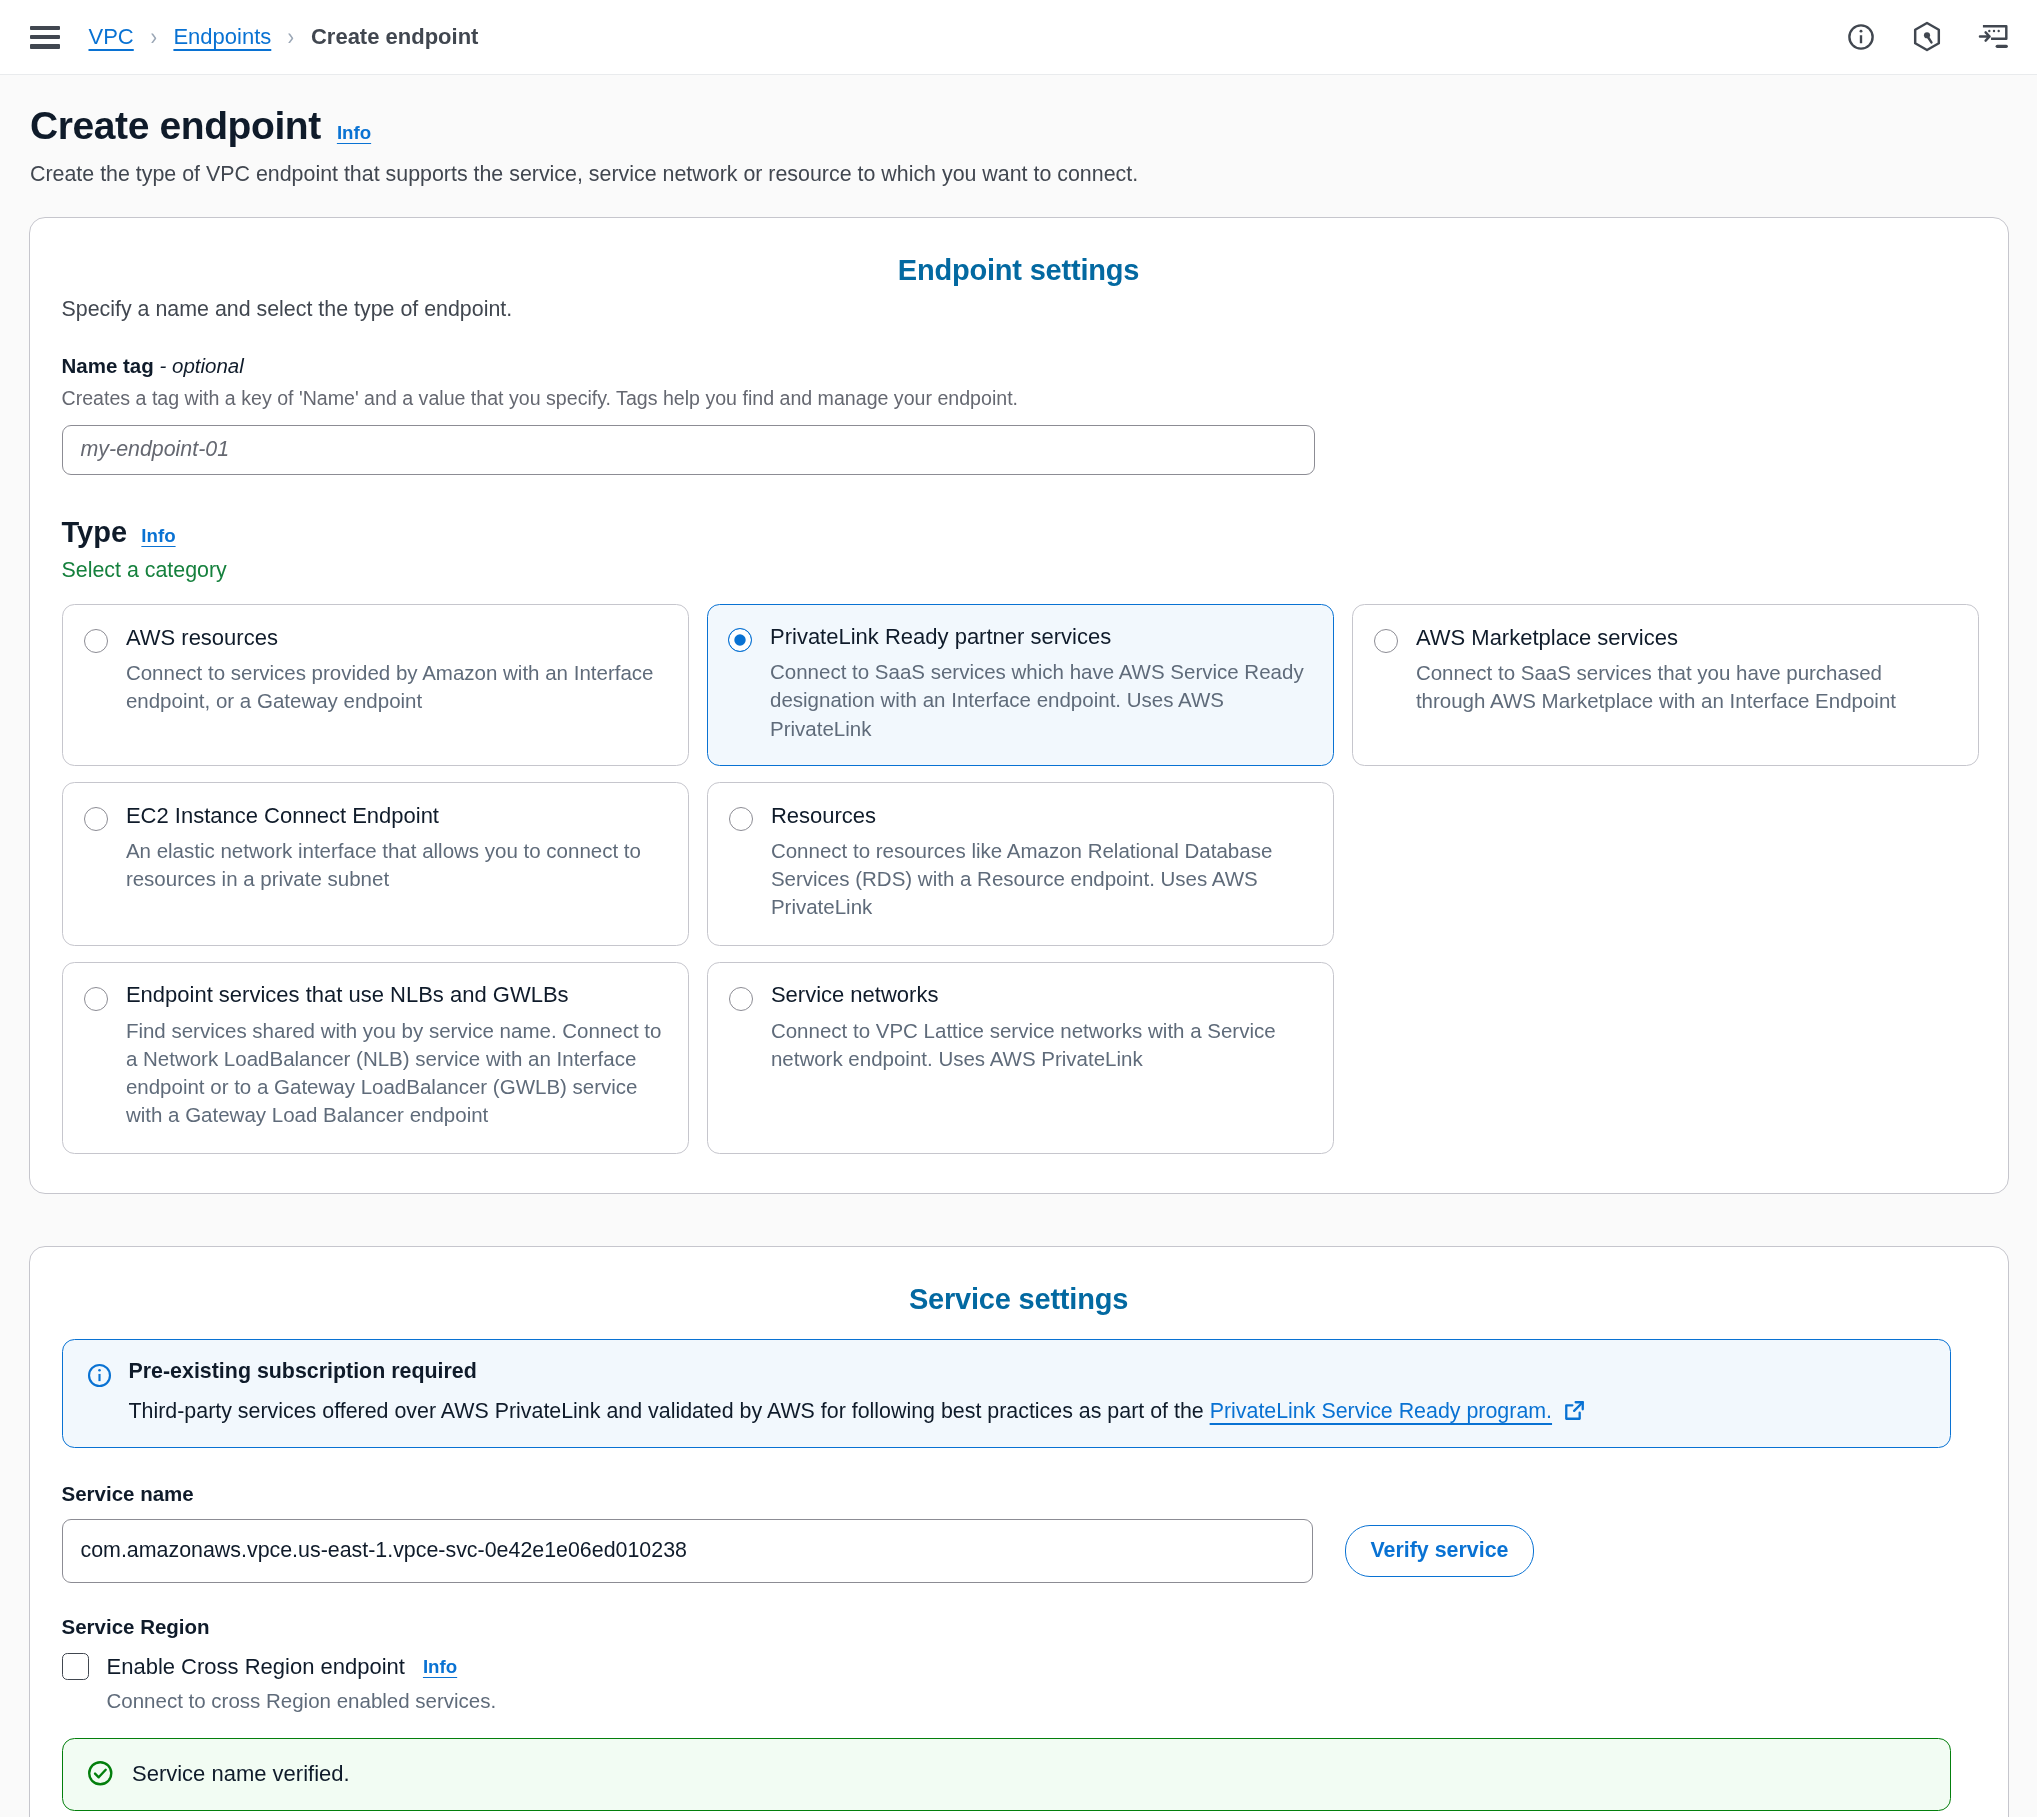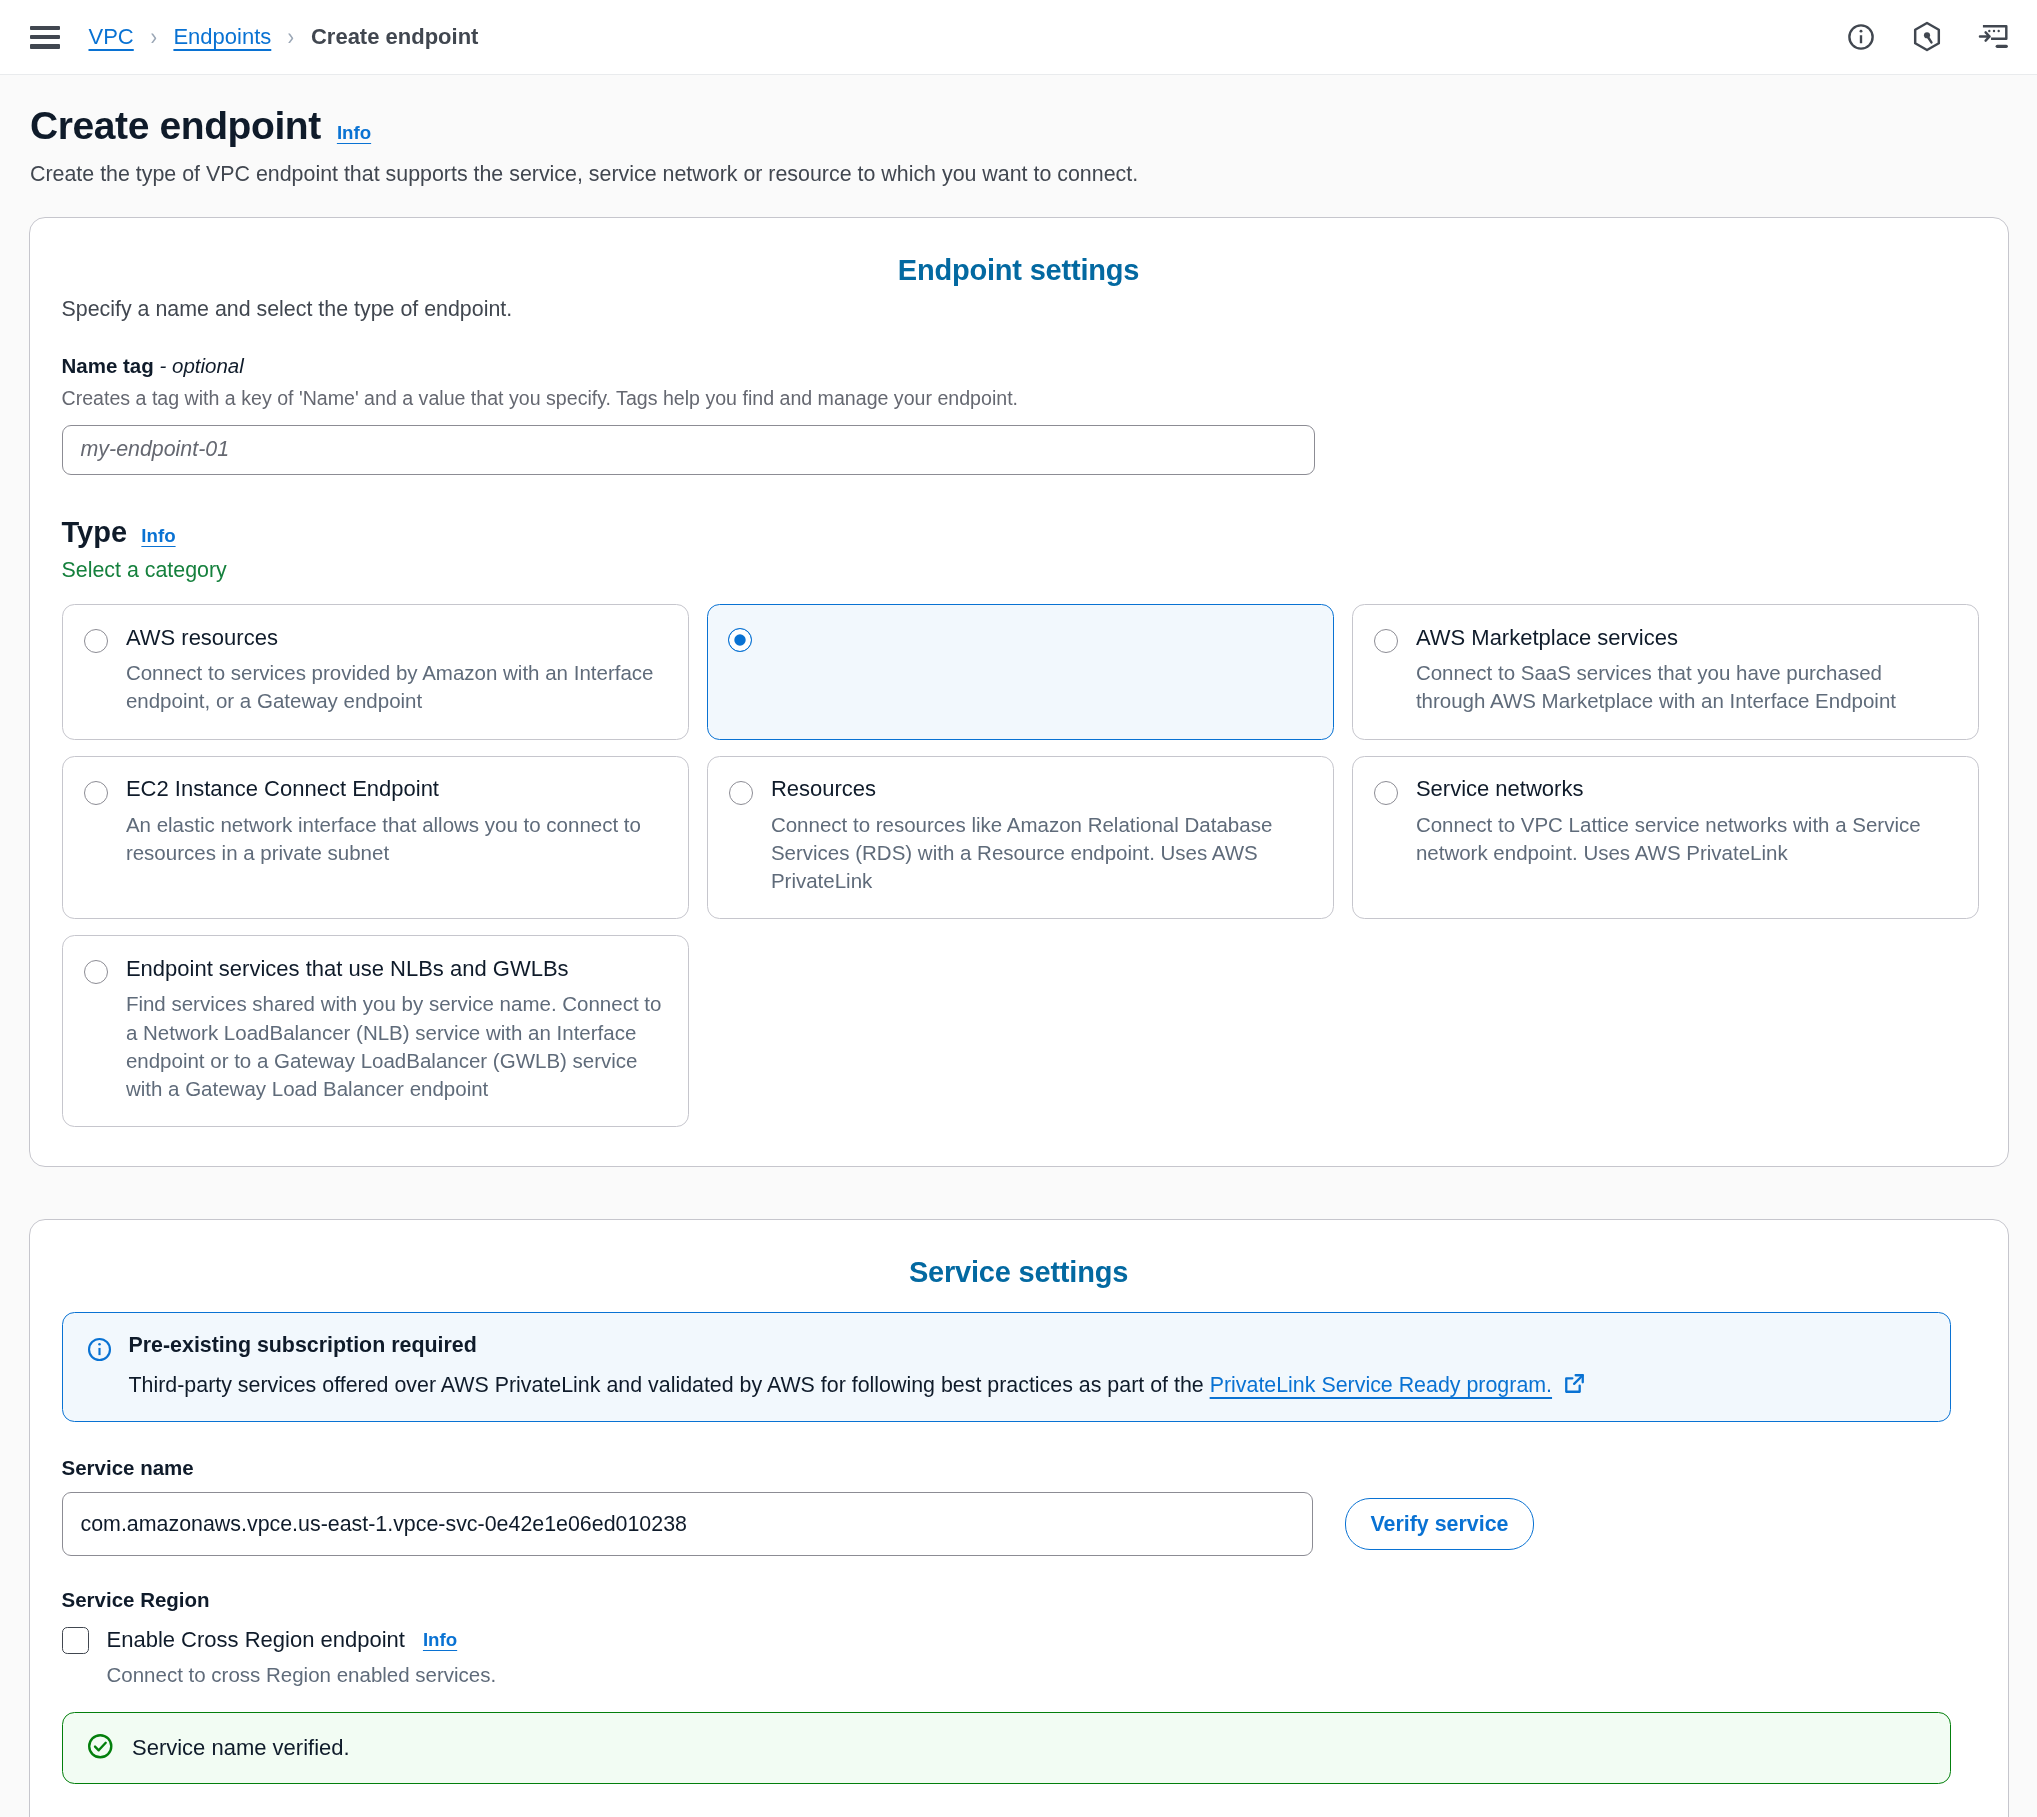--- a/index.html
+++ b/index.html
@@ -256,20 +256,24 @@
     <div class="card">
       <div class="radio"></div>
       <div class="card-body">
         <div class="card-title">AWS resources</div>
         <div class="card-desc">Connect to services provided by Amazon with an Interface endpoint, or a Gateway endpoint</div>
       </div>
     </div>
 
     <div class="card selected">
       <div class="radio on"></div>
+      <div class="card-body">
+        <div class="card-title">PrivateLink Ready partner services</div>
+        <div class="card-desc">Connect to SaaS services which have AWS Service Ready designation with an Interface endpoint. Uses AWS PrivateLink</div>
+      </div>
     </div>
 
     <div class="card">
       <div class="radio"></div>
       <div class="card-body">
         <div class="card-title">AWS Marketplace services</div>
         <div class="card-desc">Connect to SaaS services that you have purchased through AWS Marketplace with an Interface Endpoint</div>
       </div>
     </div>
 
@@ -282,33 +286,33 @@
     </div>
 
     <div class="card">
       <div class="radio"></div>
       <div class="card-body">
         <div class="card-title">Resources</div>
         <div class="card-desc">Connect to resources like Amazon Relational Database Services (RDS) with a Resource endpoint. Uses AWS PrivateLink</div>
       </div>
     </div>
 
+    <div class="card tall">
+      <div class="radio"></div>
+      <div class="card-body">
+        <div class="card-title">Endpoint services that use NLBs and GWLBs</div>
+        <div class="card-desc">Find services shared with you by service name. Connect to a Network LoadBalancer (NLB) service with an Interface endpoint or to a Gateway LoadBalancer (GWLB) service with a Gateway Load Balancer endpoint</div>
+      </div>
+    </div>
+
     <div class="card">
       <div class="radio"></div>
       <div class="card-body">
         <div class="card-title">Service networks</div>
         <div class="card-desc">Connect to VPC Lattice service networks with a Service network endpoint. Uses AWS PrivateLink</div>
-      </div>
-    </div>
-
-    <div class="card tall">
-      <div class="radio"></div>
-      <div class="card-body">
-        <div class="card-title">Endpoint services that use NLBs and GWLBs</div>
-        <div class="card-desc">Find services shared with you by service name. Connect to a Network LoadBalancer (NLB) service with an Interface endpoint or to a Gateway LoadBalancer (GWLB) service with a Gateway Load Balancer endpoint</div>
       </div>
     </div>
 
   </div>
 </div>
 
 <div class="container second">
   <h2 class="section-title">Service settings</h2>
 
   <div class="alert">

